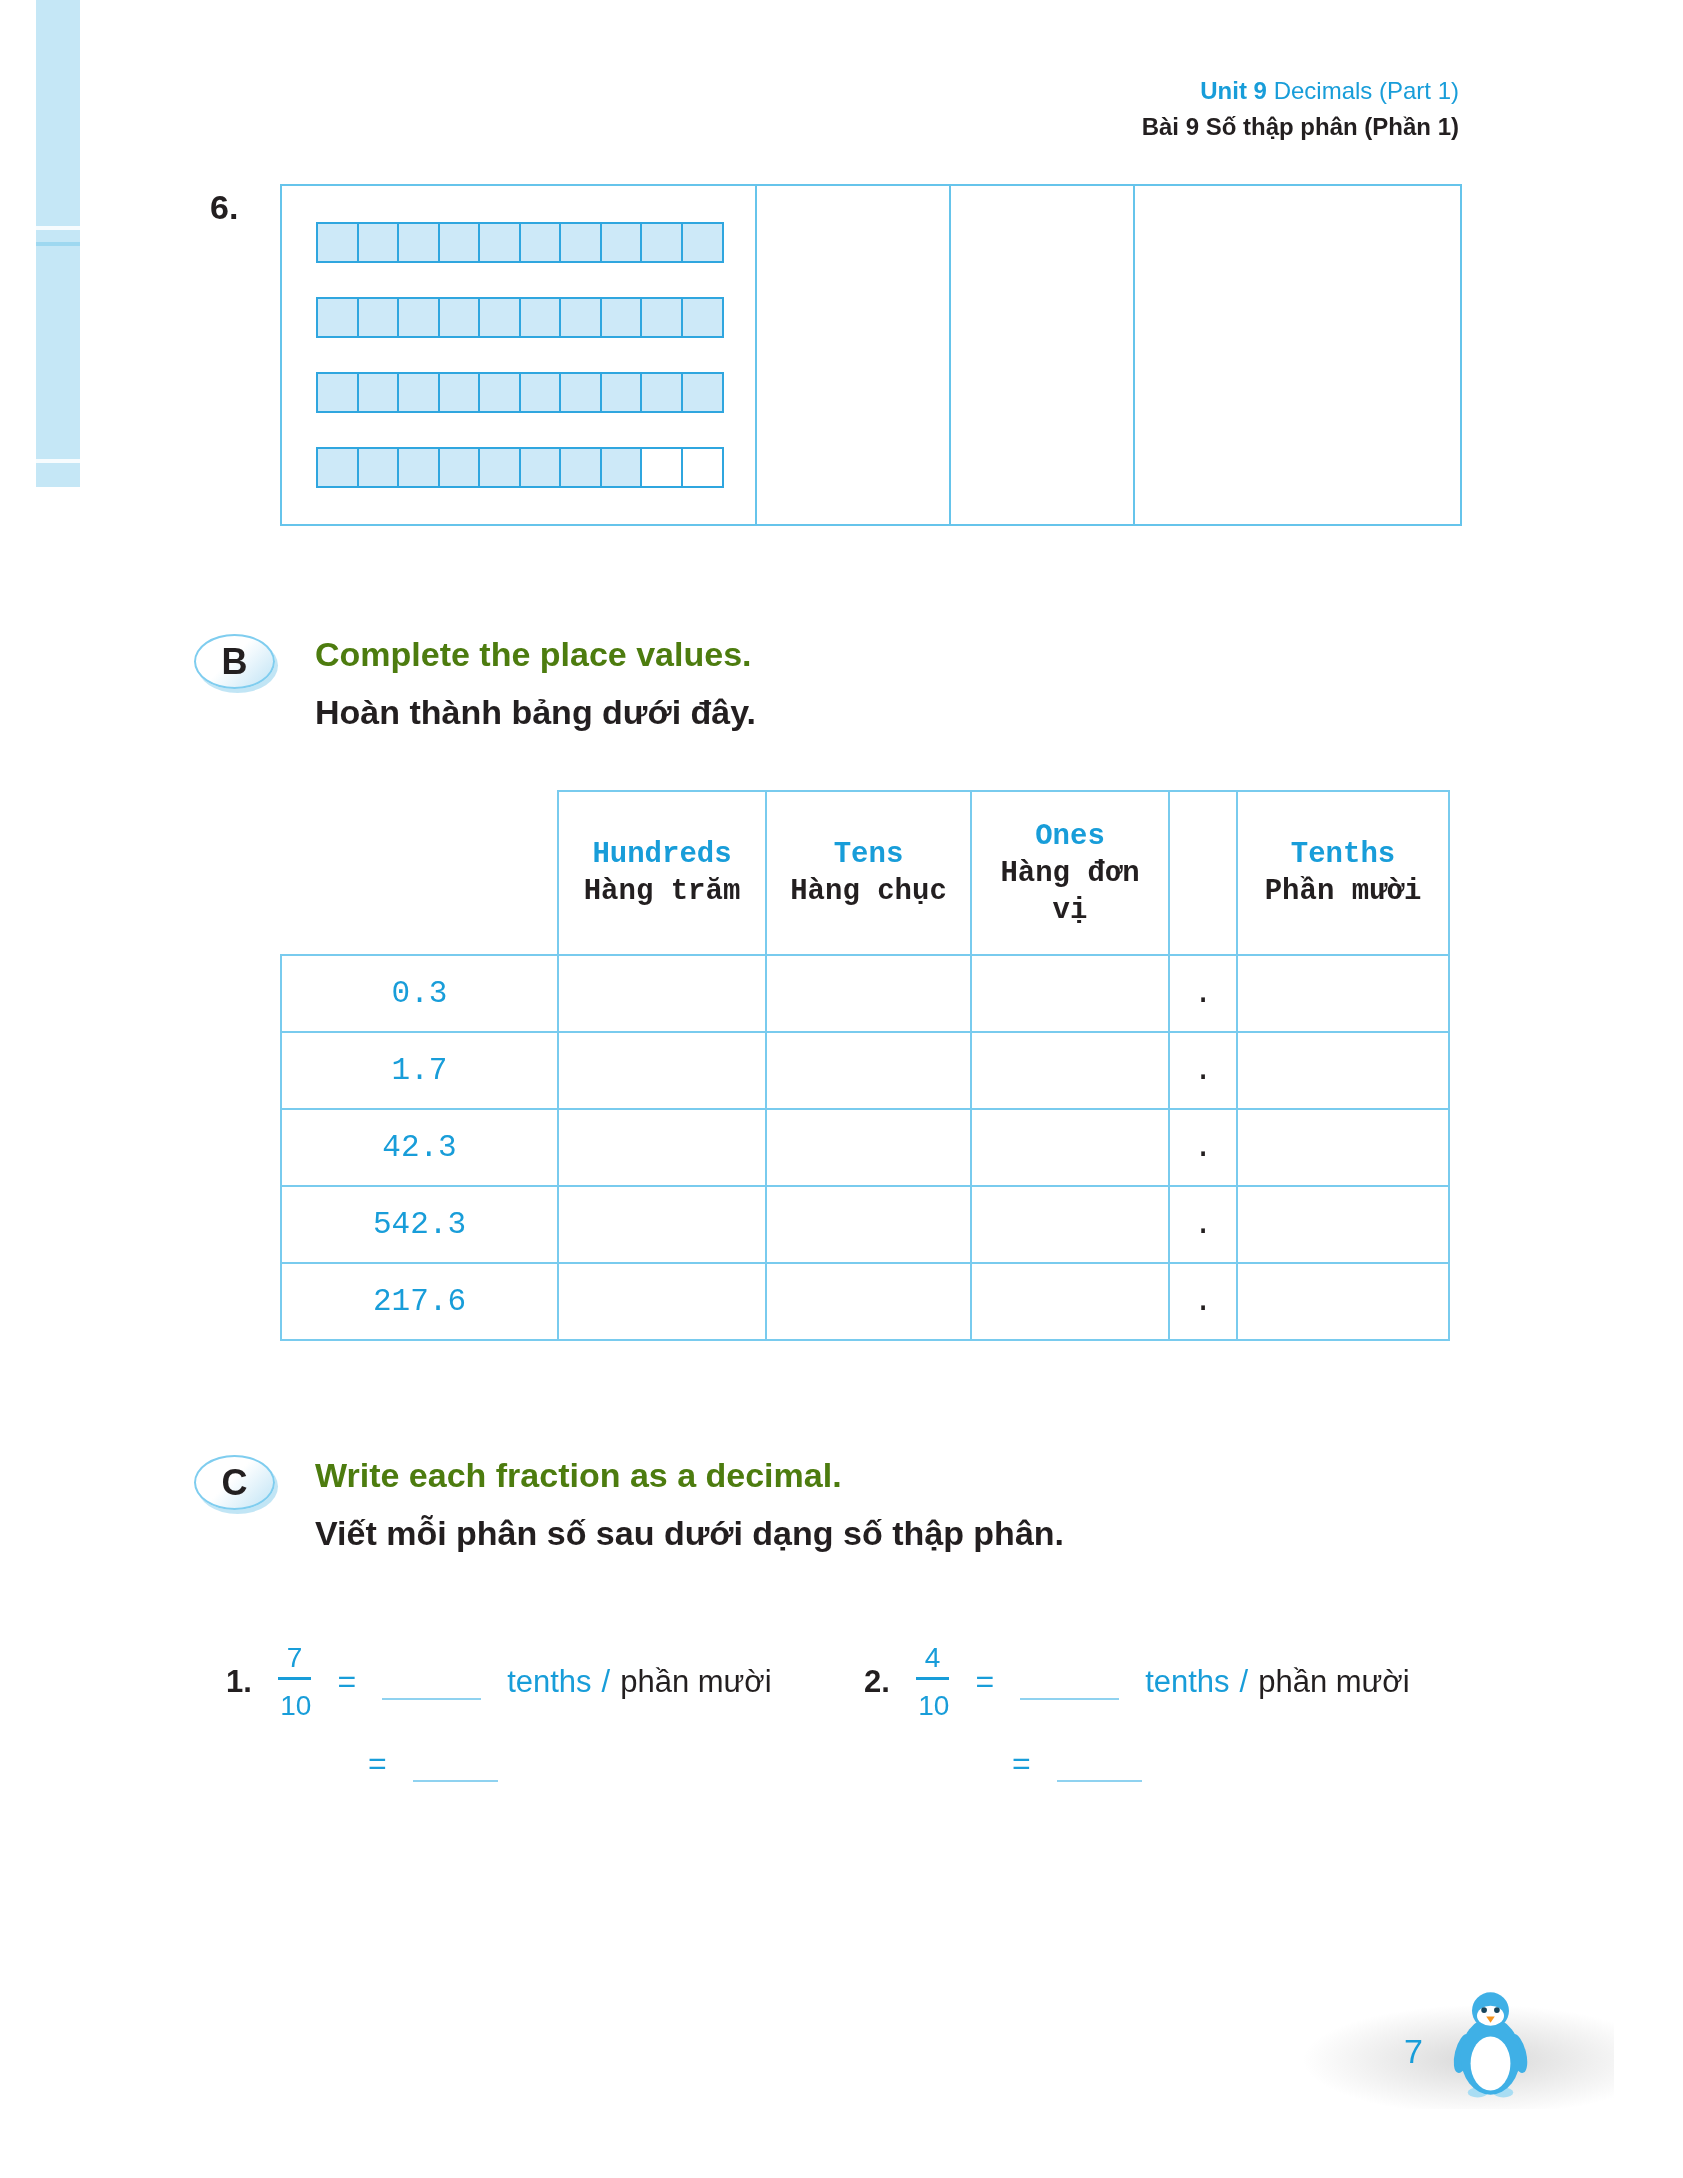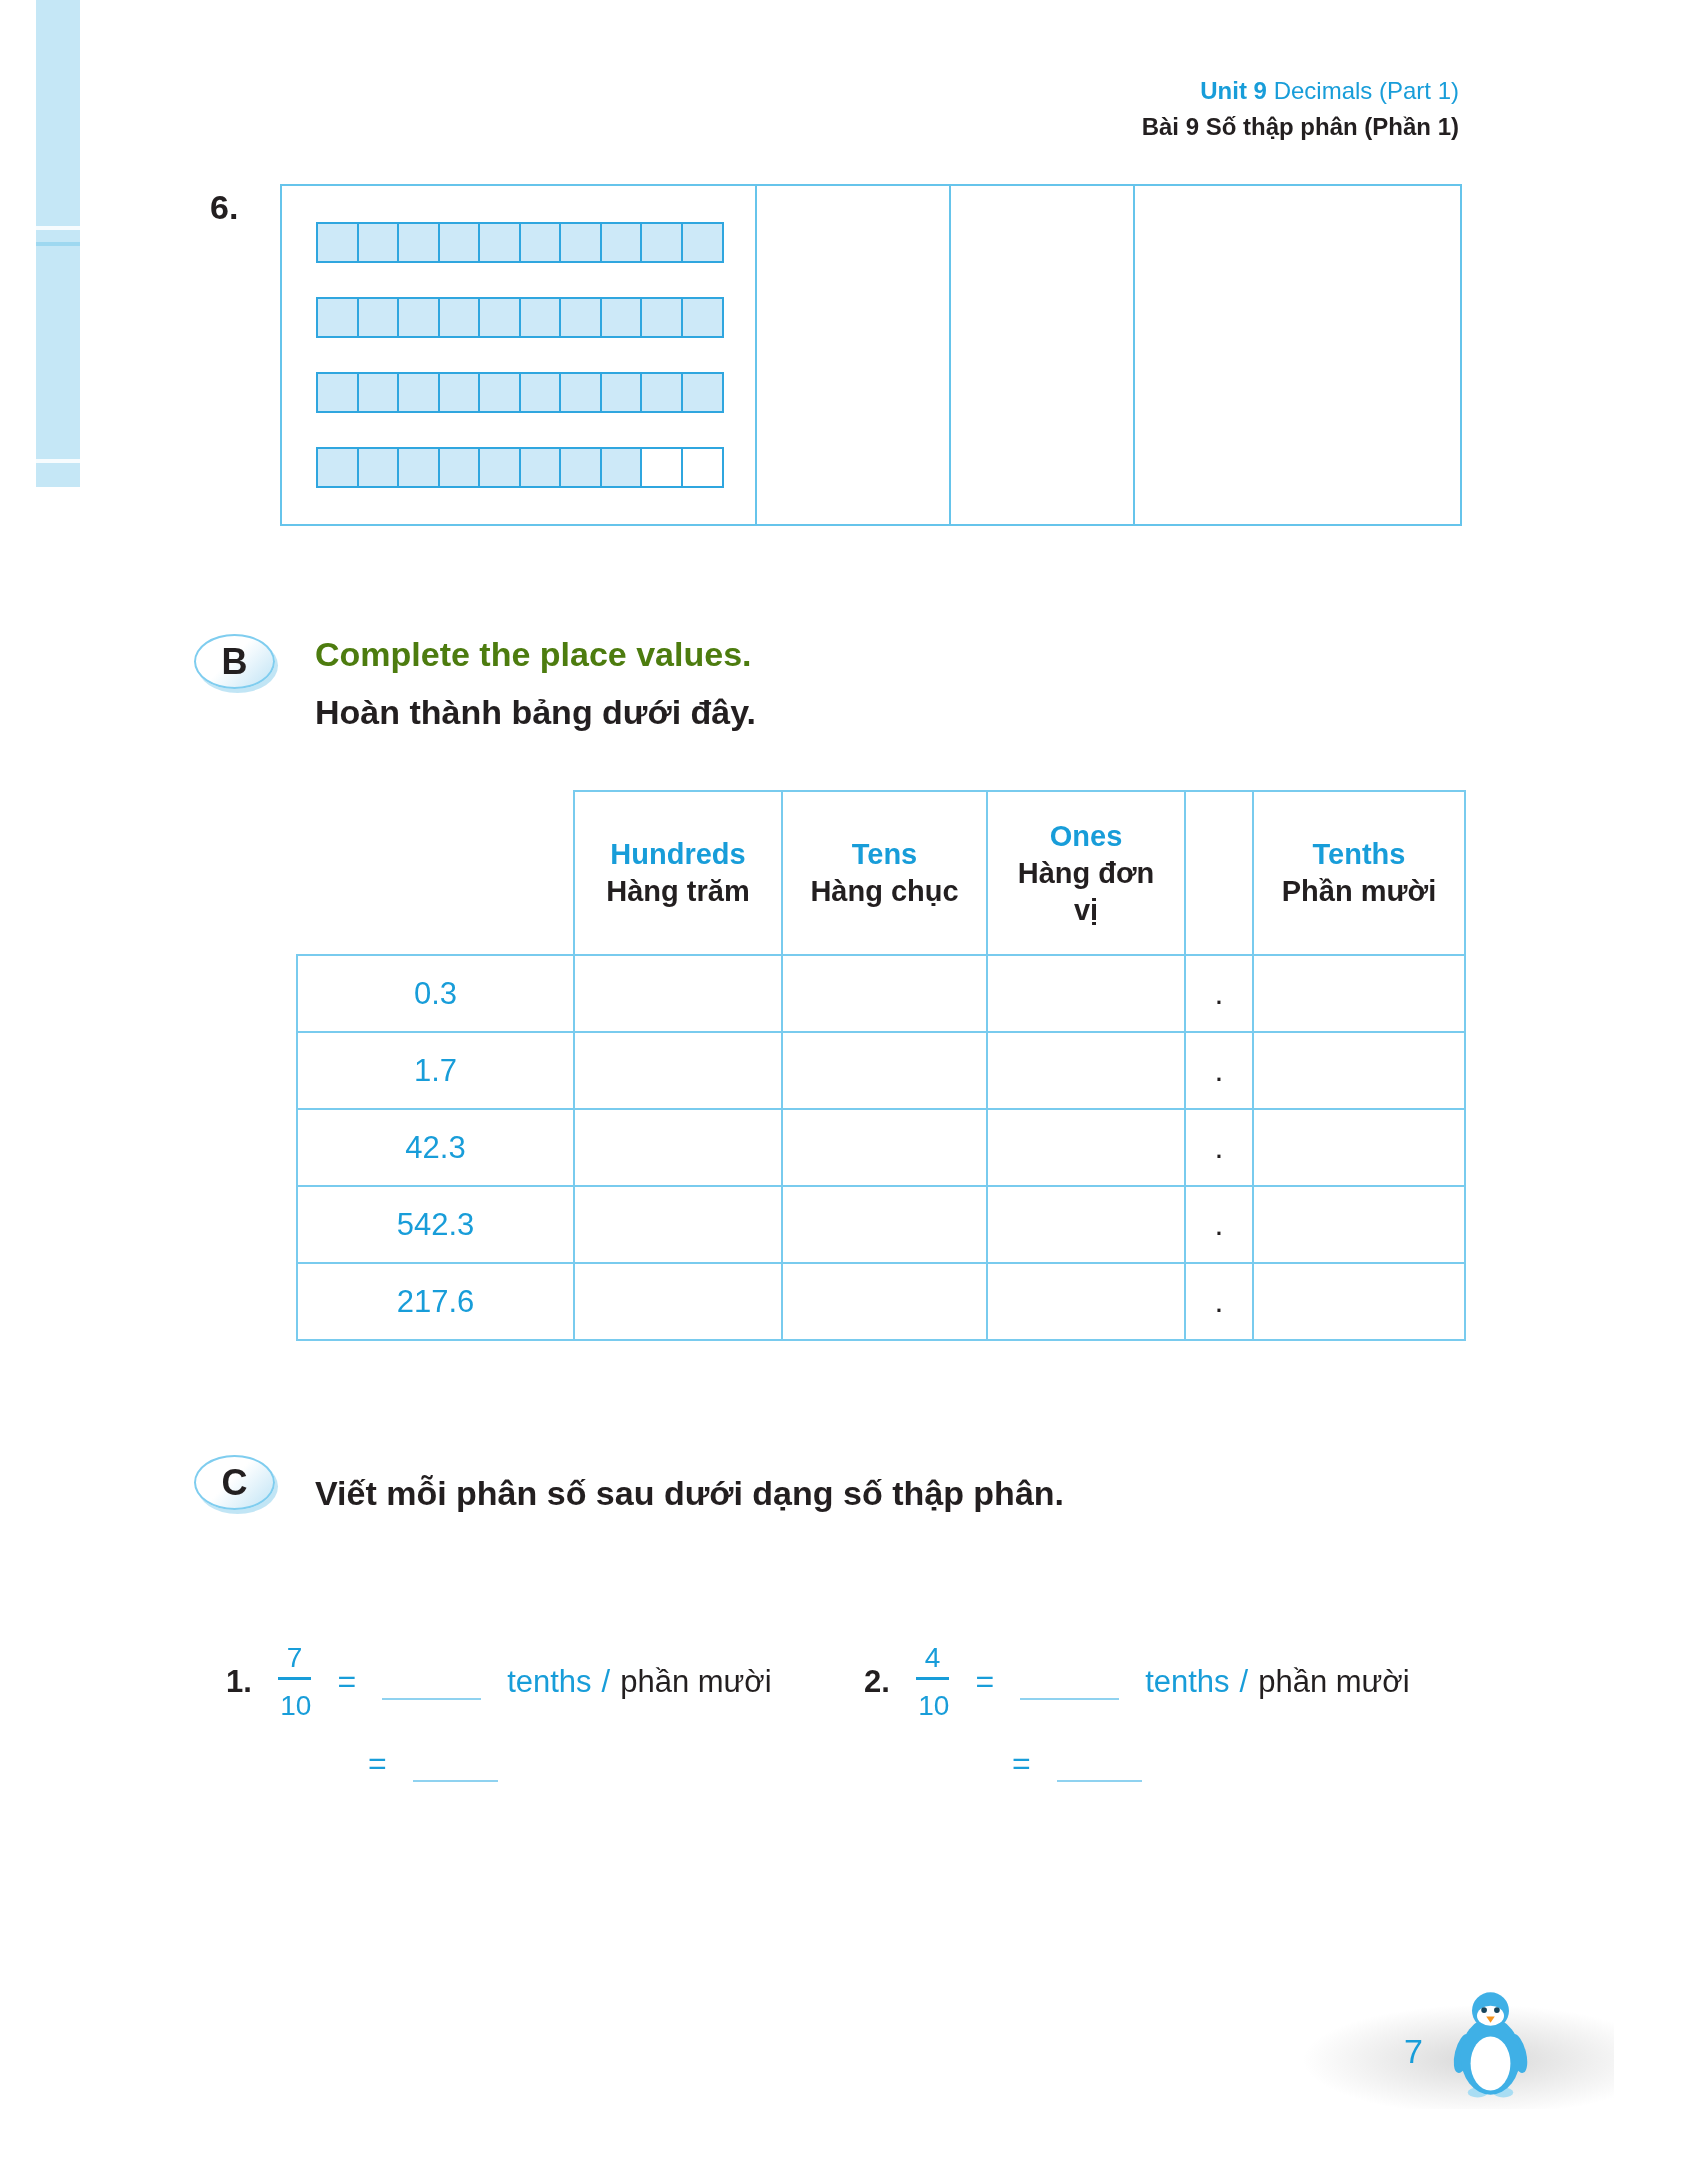--- a/index.html
+++ b/index.html
@@ -36,21 +36,21 @@
     width:81px;height:55px;border:2.5px solid #7FCDEF;border-radius:50%;
     background:linear-gradient(135deg,#ffffff 45%,#BFE3F5);
     display:flex;align-items:center;justify-content:center;
     font-weight:bold;font-size:36px;color:#231F20;
     box-shadow:3px 4px 0 rgba(160,215,240,.65);flex:0 0 auto;box-sizing:border-box;
   }
   .sec-texts{display:flex;flex-direction:column;}
   .sec-title-en{color:#4d7c0f;font-weight:bold;font-size:34px;line-height:40px;}
   .sec-title-vi{color:#231F20;font-weight:bold;font-size:34px;line-height:40px;margin-top:18px;}
   
-  .pv-table{position:absolute;left:296px;top:790px;border-collapse:collapse;table-layout:fixed;}
+  .pv-table{position:absolute;left:280px;top:790px;border-collapse:collapse;table-layout:fixed;font-family:Liberation Mono, monospace;}
   .pv-table td,.pv-table th{border:2px solid #79CBEE;padding:0;text-align:center;vertical-align:middle;font-weight:normal;}
   .pv-table th.corner{border:none;background:#fff;}
   .pv-table .hdr{height:162px;font-size:29px;line-height:37px;}
   .hdr .en{display:block;color:#189DD9;font-weight:bold;}
   .hdr .vi{display:block;color:#231F20;font-weight:bold;}
   .hdr .vi.narrow{display:inline-block;max-width:149px;}
   .pv-row{height:77px;}
   .pv-label{color:#189DD9;font-size:31px;}
   .pv-dot{font-size:32px;font-weight:bold;color:#231F20;}
   
@@ -226,20 +226,21 @@
       <td></td>
       <td class="pv-dot">.</td>
       <td></td>
     </tr>
   </tbody>
     </table>
 
   <div class="section-head sh-c">
     <div class="badge">C</div>
     <div class="sec-texts">
+      <div class="sec-title-en">Write each fraction as a decimal.</div>
       <div class="sec-title-vi">Viết mỗi phân số sau dưới dạng số thập phân.</div>
     </div>
   </div>
 
   <div class="c-item ci-1">
     <span class="c-num">1.</span>
     <span class="frac">
       <span class="num">7</span>
       <span class="den">10</span>
     </span>

